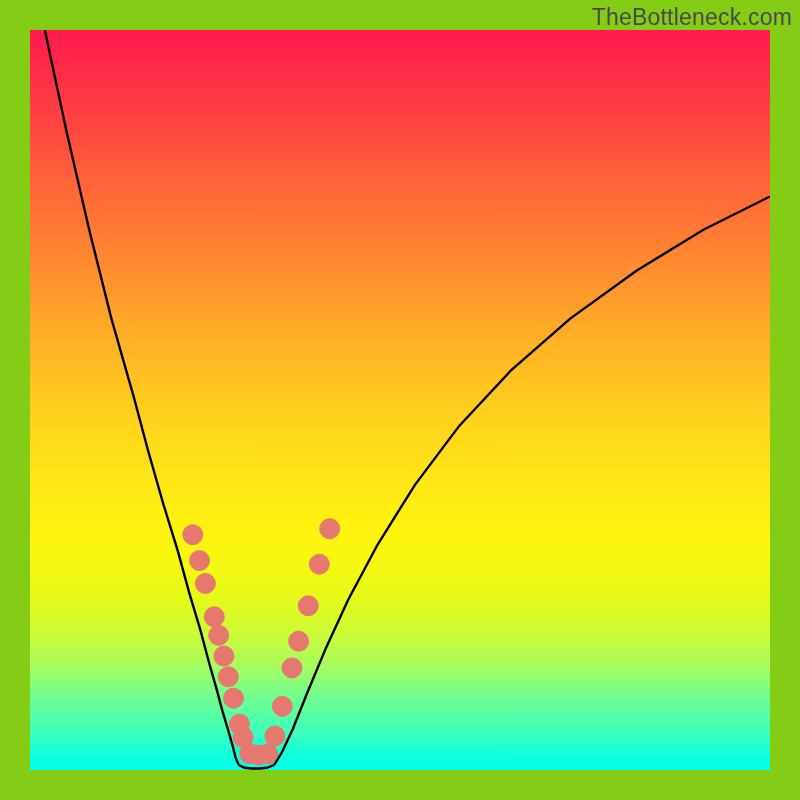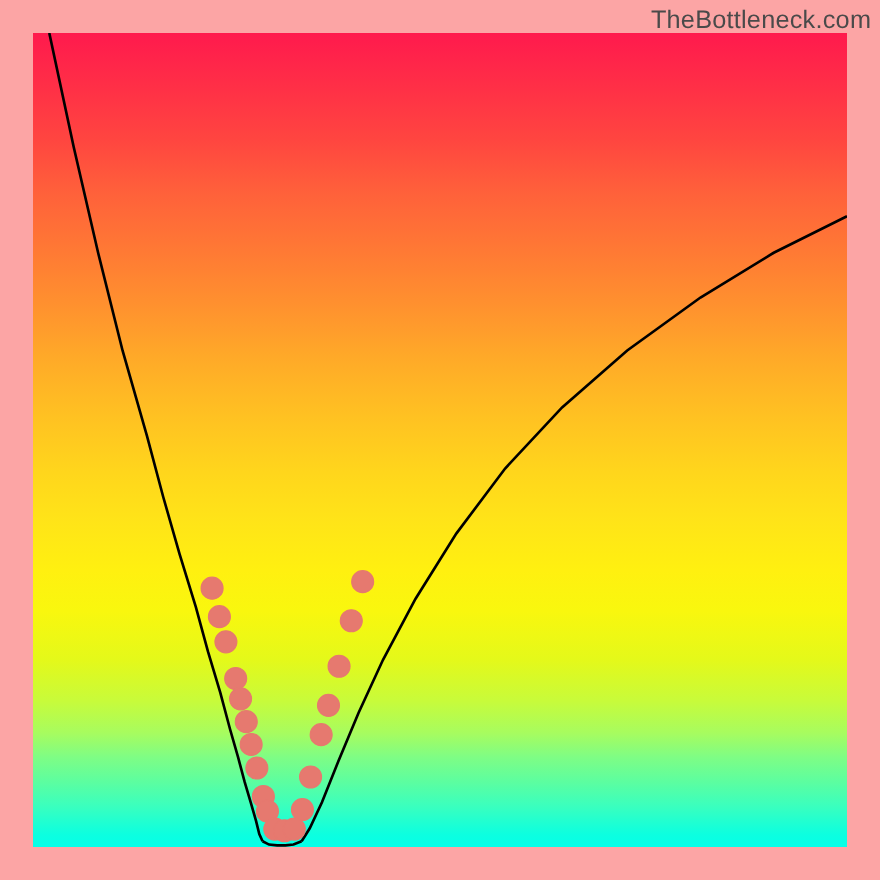--- a/index.html
+++ b/index.html
@@ -1,16 +1,16 @@
 <!DOCTYPE html>
 <html><head>
 <meta charset="utf-8">
 <style>
 html,body{margin:0;padding:0;width:800px;height:800px;overflow:hidden;font-family:Arial,Helvetica,sans-serif}
-.outer{position:relative;width:800px;height:800px;background:#fca5a5}
+.outer{position:relative;width:800px;height:800px;background:#84cc16}
 .plot{position:absolute;left:30px;top:30px;width:740px;height:740px;overflow:hidden;
   background:linear-gradient(to bottom,
     #ff1a4d 0%,
     #ff2d47 6%,
     #ff4540 13%,
     #ff623a 20%,
     #ff7a34 27%,
     #ff932e 34%,
     #ffaa28 40%,
     #ffc122 47%,

